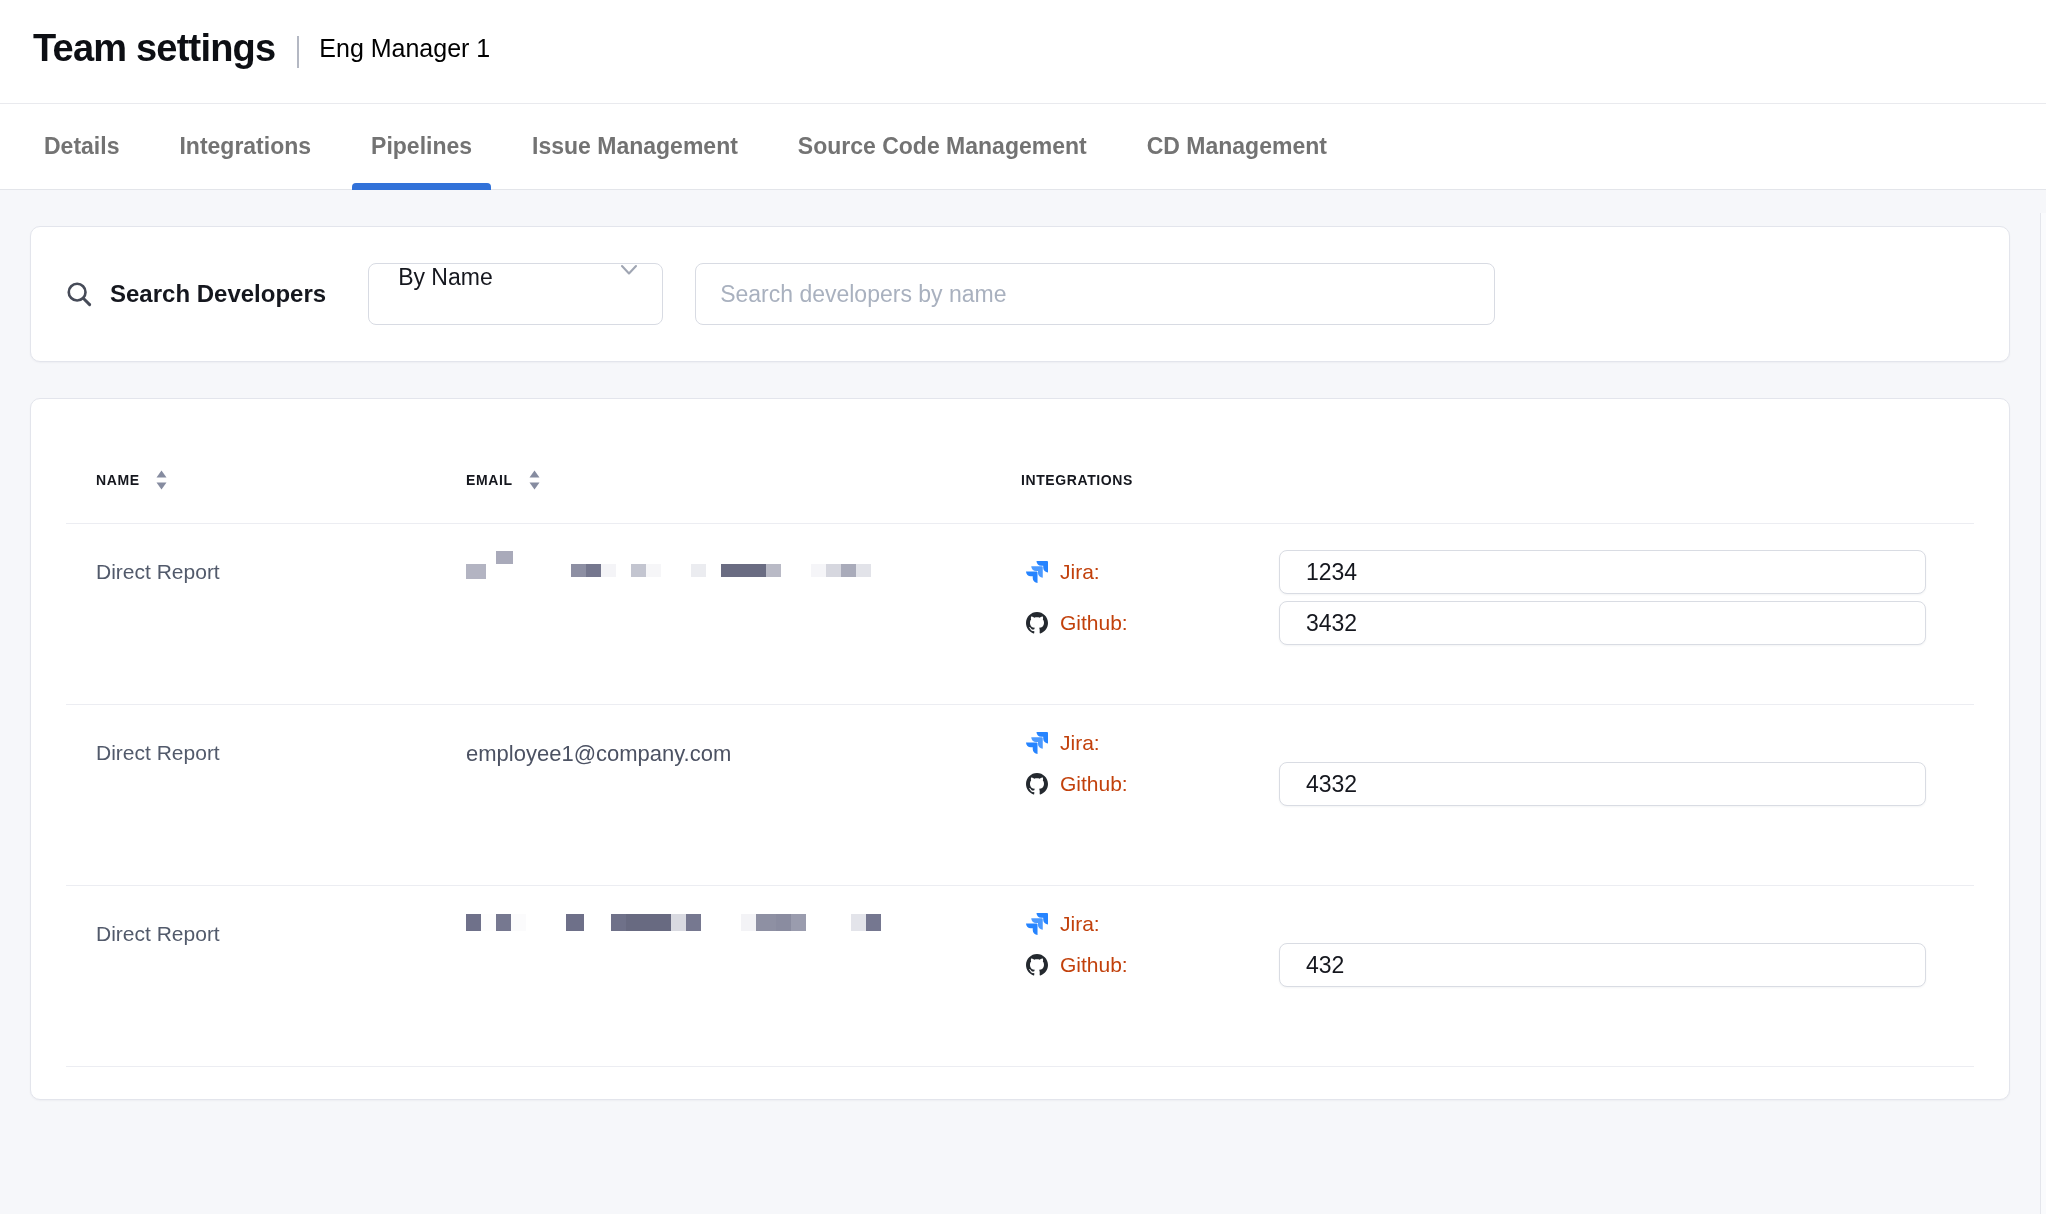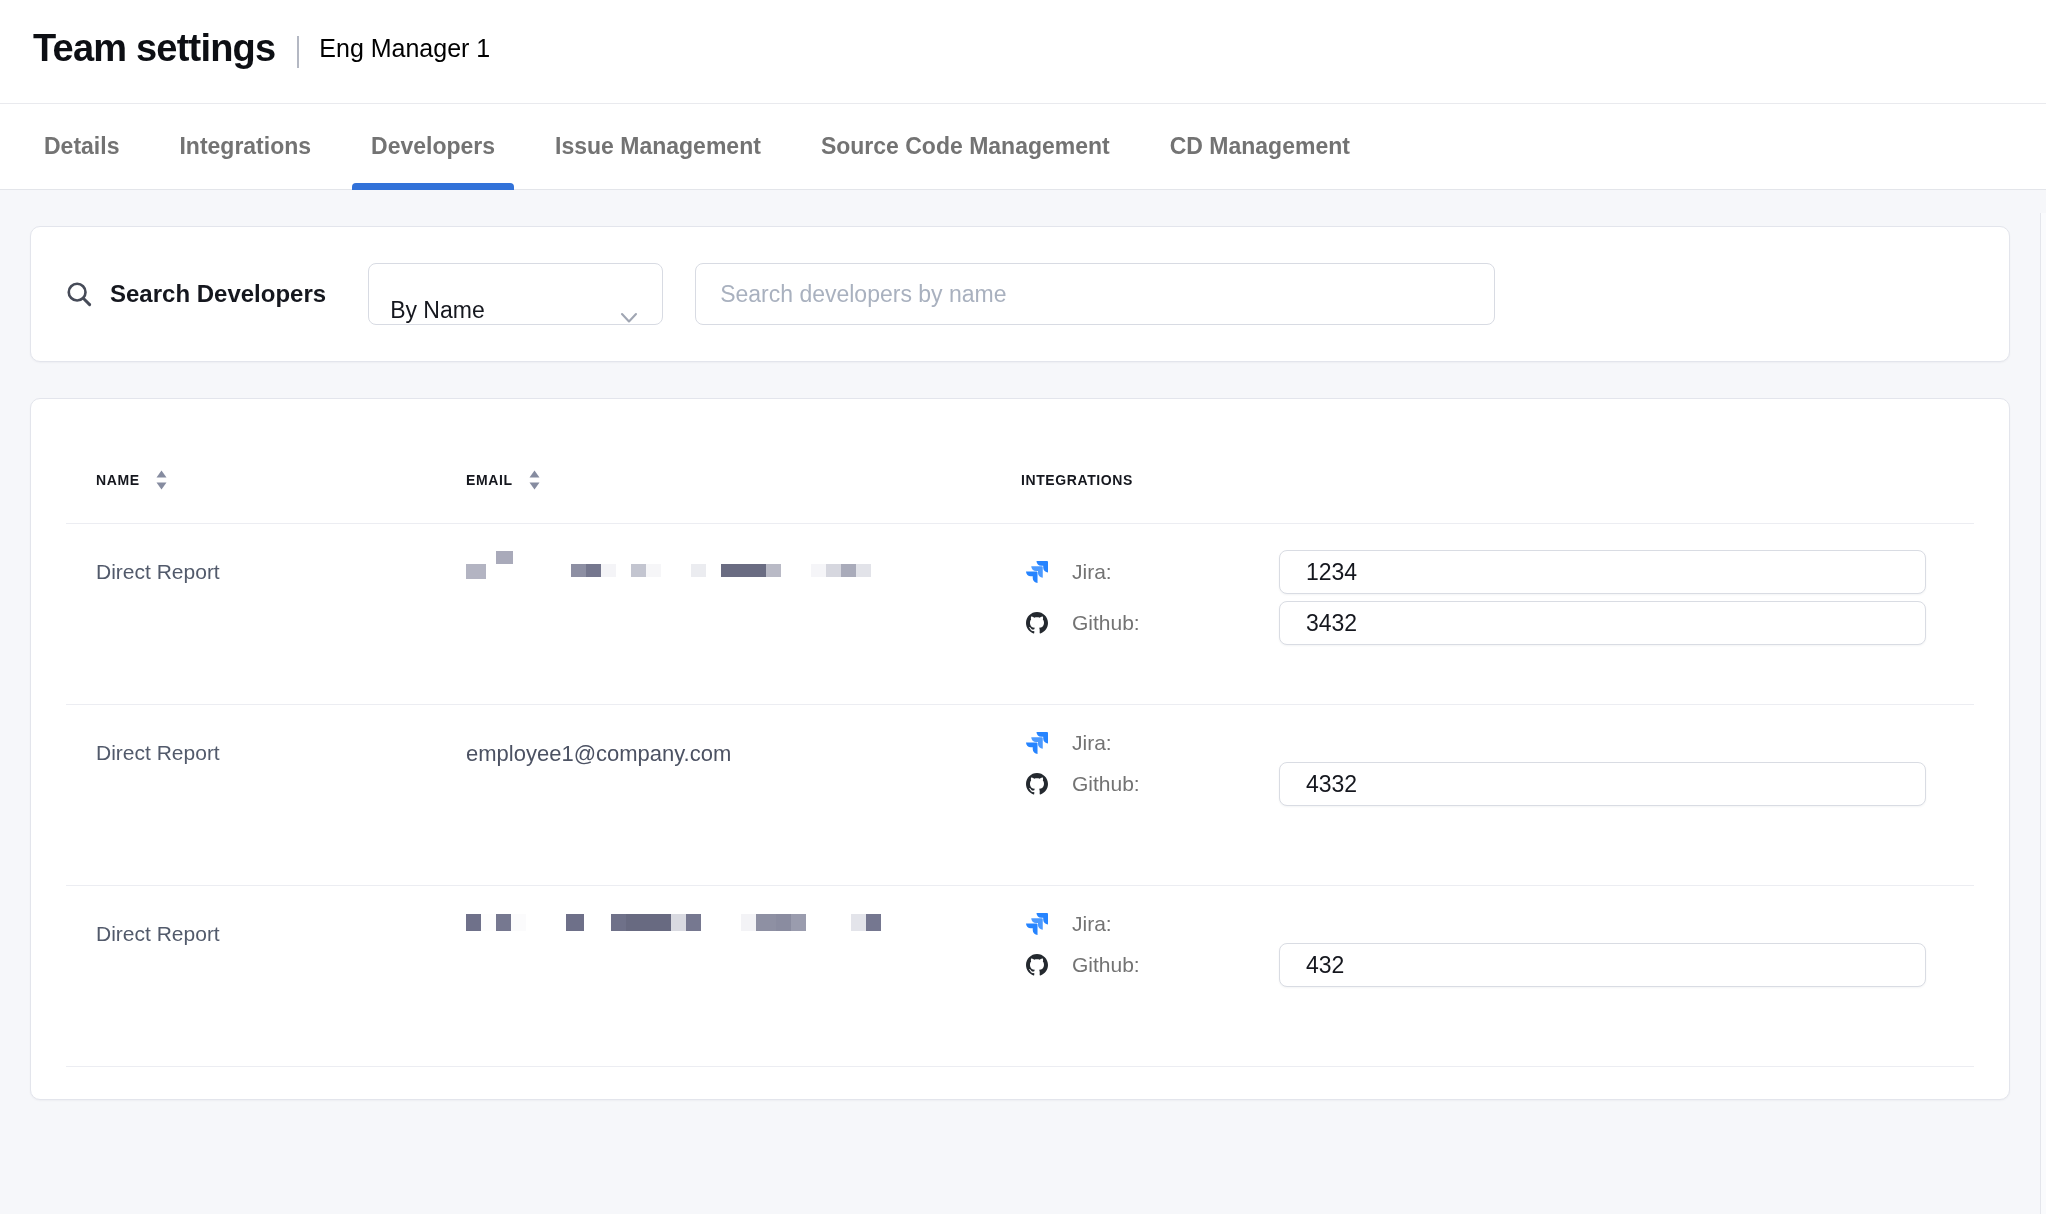--- a/index.html
+++ b/index.html
@@ -64,22 +64,22 @@
     height: 136px;
     display: flex; align-items: center;
     padding-left: 33px;
     margin-bottom: 36px;
   }
   .search-icon { flex: 0 0 auto; margin-right: 16px; display: flex; }
   .search-label { font-size: 24px; font-weight: 700; color: #15171e; margin-right: 42px; white-space: nowrap; }
   .filter-select {
     width: 295px; height: 62px;
     border: 1px solid #d8dbe3; border-radius: 8px;
-    display: flex; align-items: flex-end; justify-content: space-between;
-    padding: 0 24px 0 21px;
+    display: flex; align-items: flex-start; justify-content: space-between;
+    padding: 0 24px 0 29px;
     background: #fff; cursor: pointer;
   }
   .filter-select .value { font-size: 23px; color: #15171e; }
   .search-input {
     width: 800px; height: 62px;
     margin-left: 32px;
     border: 1px solid #d8dbe3; border-radius: 8px;
     padding: 0 24px; font-size: 23px; color: #15171e;
     font-family: "Liberation Sans", "DejaVu Sans", sans-serif;
     outline: none; background: #fff;
@@ -108,21 +108,21 @@
   .cell-email { position: relative; padding: 36px 0 0 10px; font-size: 22px; color: #4c5263; }
   .pixel-block { position: absolute; }
 
   .cell-int { padding-top: 26px; }
   .int-field {
     display: grid; grid-template-columns: 258px 1fr;
     align-items: center; margin-bottom: 7px;
   }
   .ilabel { display: flex; align-items: center; padding-left: 5px; }
   .ilabel svg { flex: 0 0 auto; }
-  .ilabel-text { margin-left: 24px; font-size: 21px; color: #737373; }
+  .ilabel-text { margin-left: 12px; font-size: 21px; color: #c2410c; }
   .int-input {
     height: 44px; width: 100%;
     border: 1px solid #d9dce3; border-radius: 8px;
     padding: 0 26px; font-size: 23px; color: #15171e;
     font-family: "Liberation Sans", "DejaVu Sans", sans-serif;
     outline: none; background: #fff;
     box-shadow: 0 1px 2px rgba(25,30,50,0.05);
   }
 
   
@@ -143,21 +143,21 @@
   </div>
 
   <div class="tabbar" id="tabbar">
       <div class="tab">
         <span>Details</span>
       </div>
       <div class="tab">
         <span>Integrations</span>
       </div>
       <div class="tab active">
-        <span>Developers</span>
+        <span>Pipelines</span>
         <span class="underline" style="background: rgb(50, 114, 217);"></span>
       </div>
       <div class="tab">
         <span>Issue Management</span>
       </div>
       <div class="tab">
         <span>Source Code Management</span>
       </div>
       <div class="tab">
         <span>CD Management</span>

